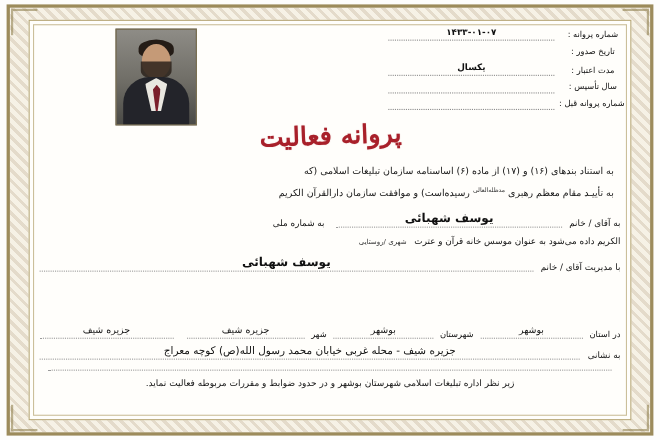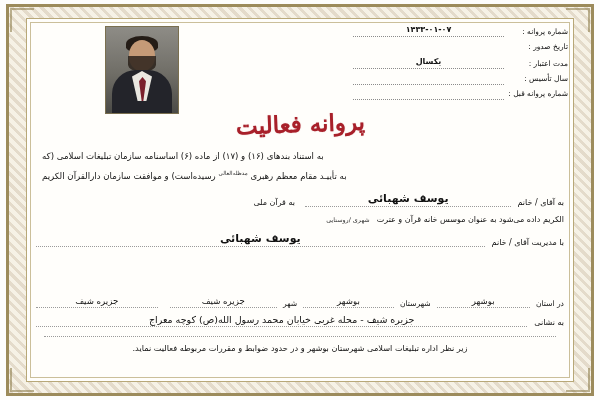--- a/index.html
+++ b/index.html
@@ -117,21 +117,21 @@
   }
   .meta-row{
     display:flex;
     justify-content:flex-start;
     align-items:flex-end;
     gap:6px;
     margin-bottom:3.5px;
   }
   .meta-label{
     width:58px;
-    text-align:right;
+    text-align:center;
     white-space:nowrap;
     color:#111;
   }
   .meta-value{
     flex:1;
     text-align:center;
     border-bottom:0.7px dotted #8b8b8b;
     min-height:10px;
     white-space:nowrap;
     color:#111;
@@ -153,21 +153,21 @@
     color:#a8202a;
     letter-spacing:1px;
     transform:rotate(-2.2deg);
     text-shadow:0 0 1px rgba(168,32,42,.35);
   }
 
   
   .body-text{
     font-size:8.6px;
     line-height:2.05;
-    text-align:left;
+    text-align:right;
     color:#121212;
     padding:0 10px;
     margin-top:11px;
   }
   .body-text p{margin:0 0 2px 0;}
   .tiny-above{
     font-size:5.6px;
     color:#333;
     vertical-align:super;
   }
@@ -307,21 +307,21 @@
     </div>
 
     <div class="fields">
 
       <div class="frow two-col">
         <div class="cell">
           <span class="flabel">به آقای / خانم</span>
           <span class="fval big">یوسف شهبائی</span>
         </div>
         <div class="cell">
-          <span class="flabel">به قرآن ملی</span>
+          <span class="flabel">به شماره ملی</span>
         </div>
       </div>
 
       <div class="frow">
         <span class="flabel">الکریم داده می‌شود به عنوان موسس خانه قرآن و عترت</span>
         <span class="flabel" style="font-size:6.4px;color:#333;">شهری /روستایی</span>
       </div>
 
       <div class="frow">
         <span class="flabel">با مدیریت آقای / خانم</span>

